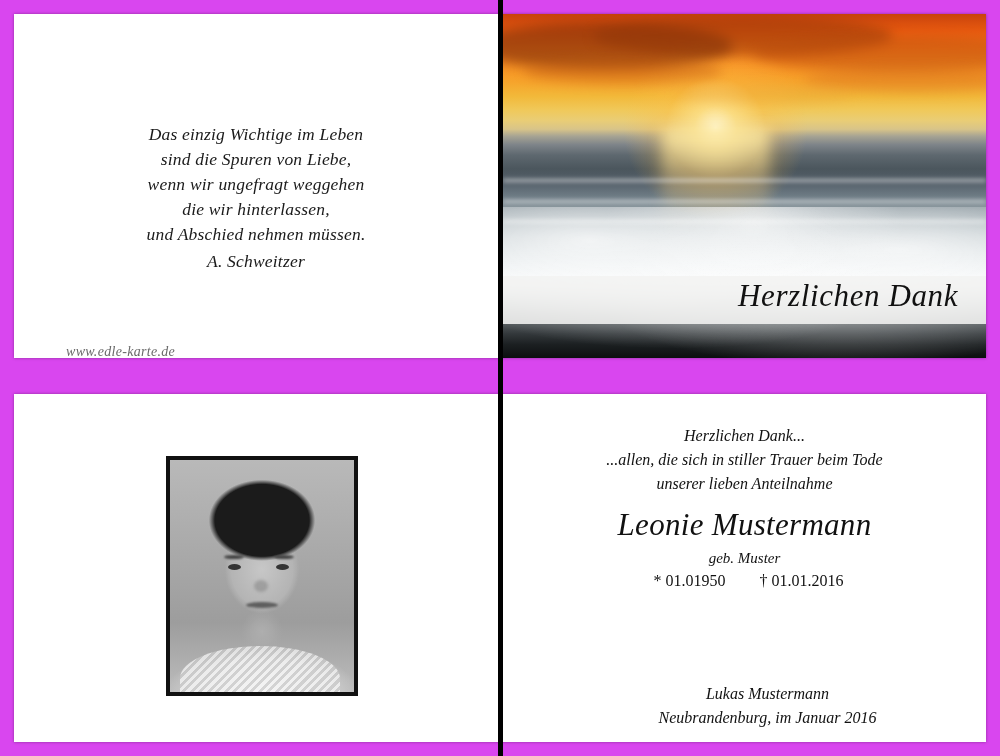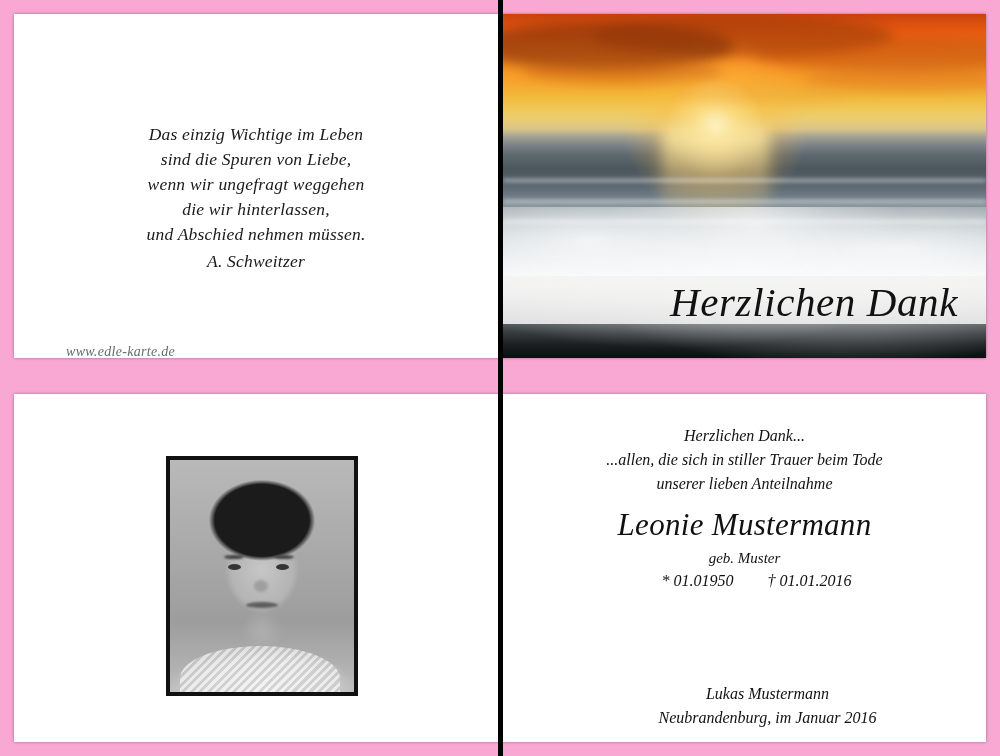--- a/index.html
+++ b/index.html
@@ -11,21 +11,21 @@
     width: 1000px;
     height: 756px;
     font-family: "Liberation Serif", serif;
     overflow: hidden;
   }
 
   .sheet {
     position: relative;
     width: 1000px;
     height: 756px;
-    background: #f9a8d4;
+    background: #d946ef;
   }
 
   
   .card-top {
     position: absolute;
     left: 14px;
     top: 14px;
     width: 972px;
     height: 344px;
     background: #ffffff;
@@ -188,21 +188,21 @@
     width: 100%;
     height: 48px;
     background: rgba(243,243,241,0.88);
   }
   .thanks-text {
     position: absolute;
     right: 28px;
     top: 264px;
     font-family: "Liberation Serif", serif;
     font-style: italic;
-    font-size: 41px;
+    font-size: 31px;
     color: #111111;
     letter-spacing: 0.6px;
     white-space: nowrap;
   }
 
   
   .portrait-page {
     position: absolute;
     left: 0; top: 0;
     width: 484px; height: 348px;
@@ -303,23 +303,22 @@
   }
   .born-name {
     position: absolute;
     left: 0; top: 156px;
     width: 483px;
     font-style: italic;
     font-size: 15px;
   }
   .dates {
     position: absolute;
-    left: 12px; top: 178px;
-    width: 483px;
-    font-style: italic;
+    left: 4px; top: 178px;
+    width: 483px;
     font-size: 16px;
   }
   .dates .gap { display: inline-block; width: 26px; }
   .body-text {
     position: absolute;
     left: 0; top: 219px;
     width: 483px;
     font-style: italic;
     font-size: 16px;
     line-height: 24px;

